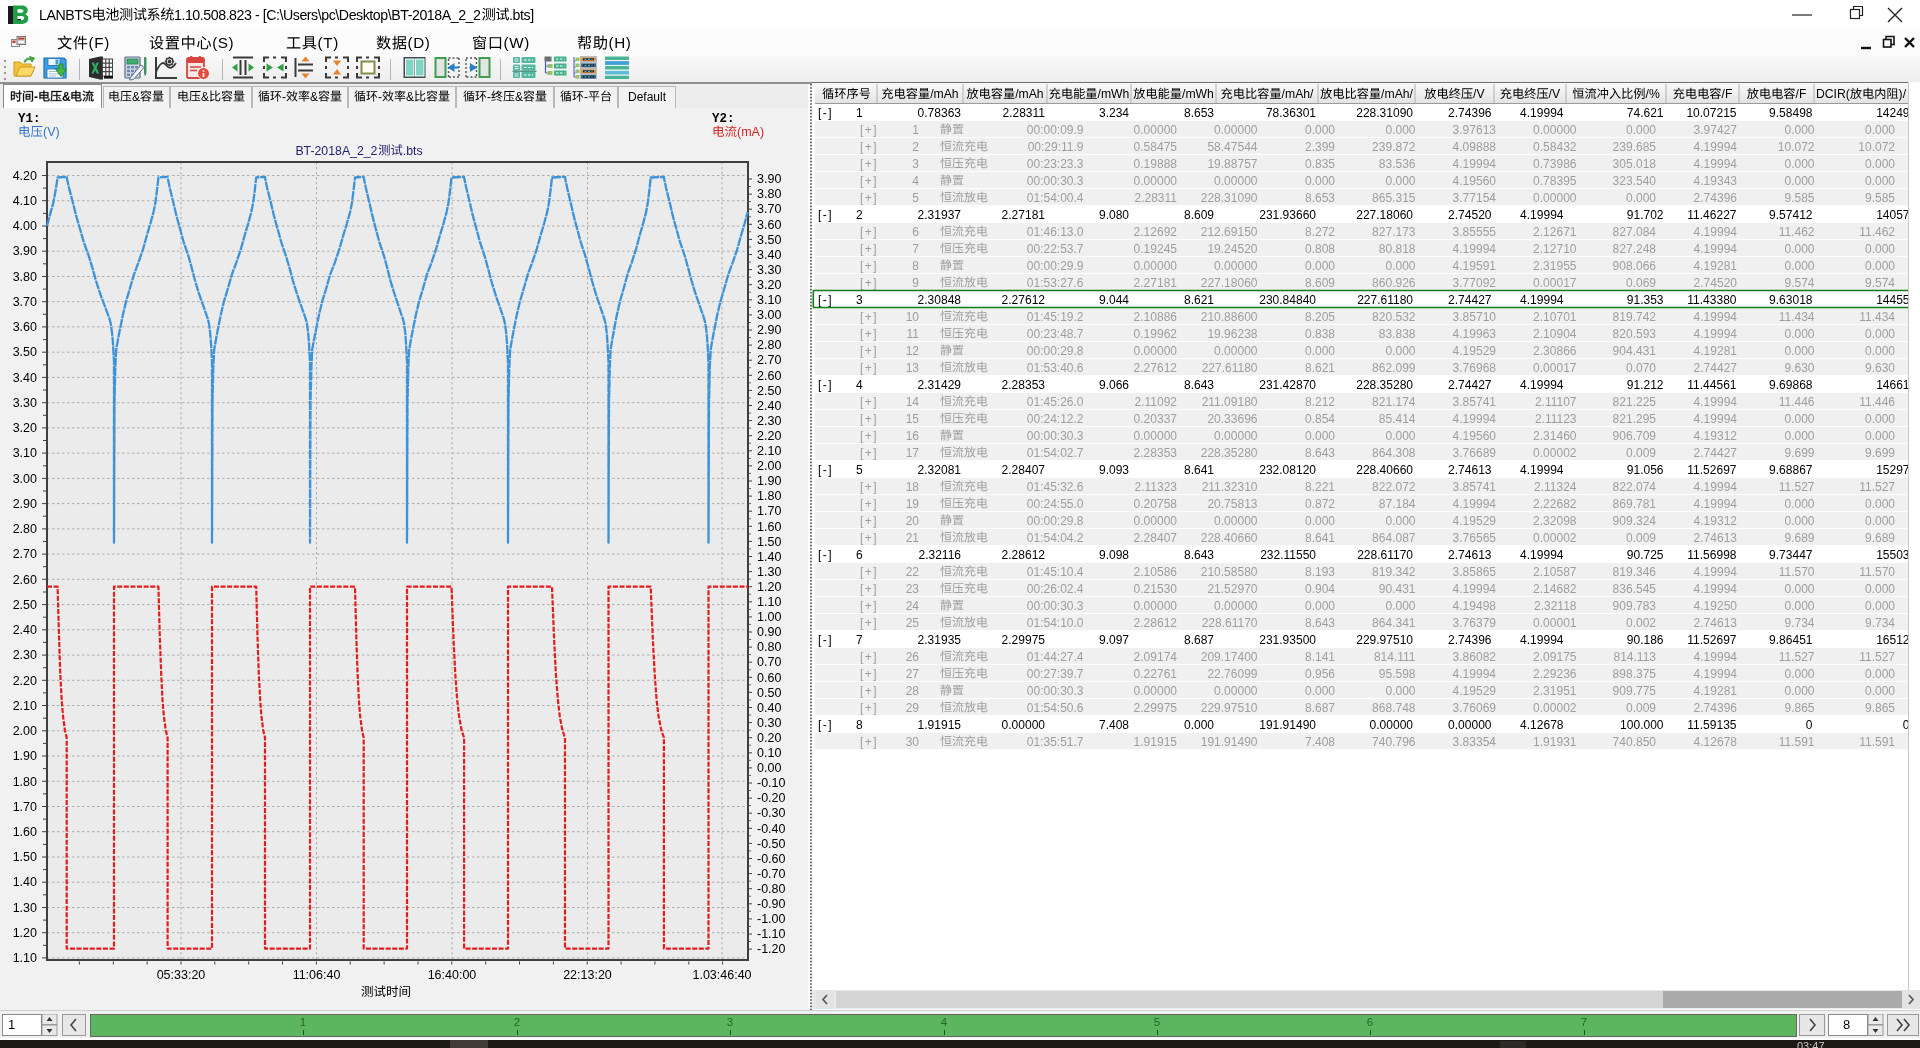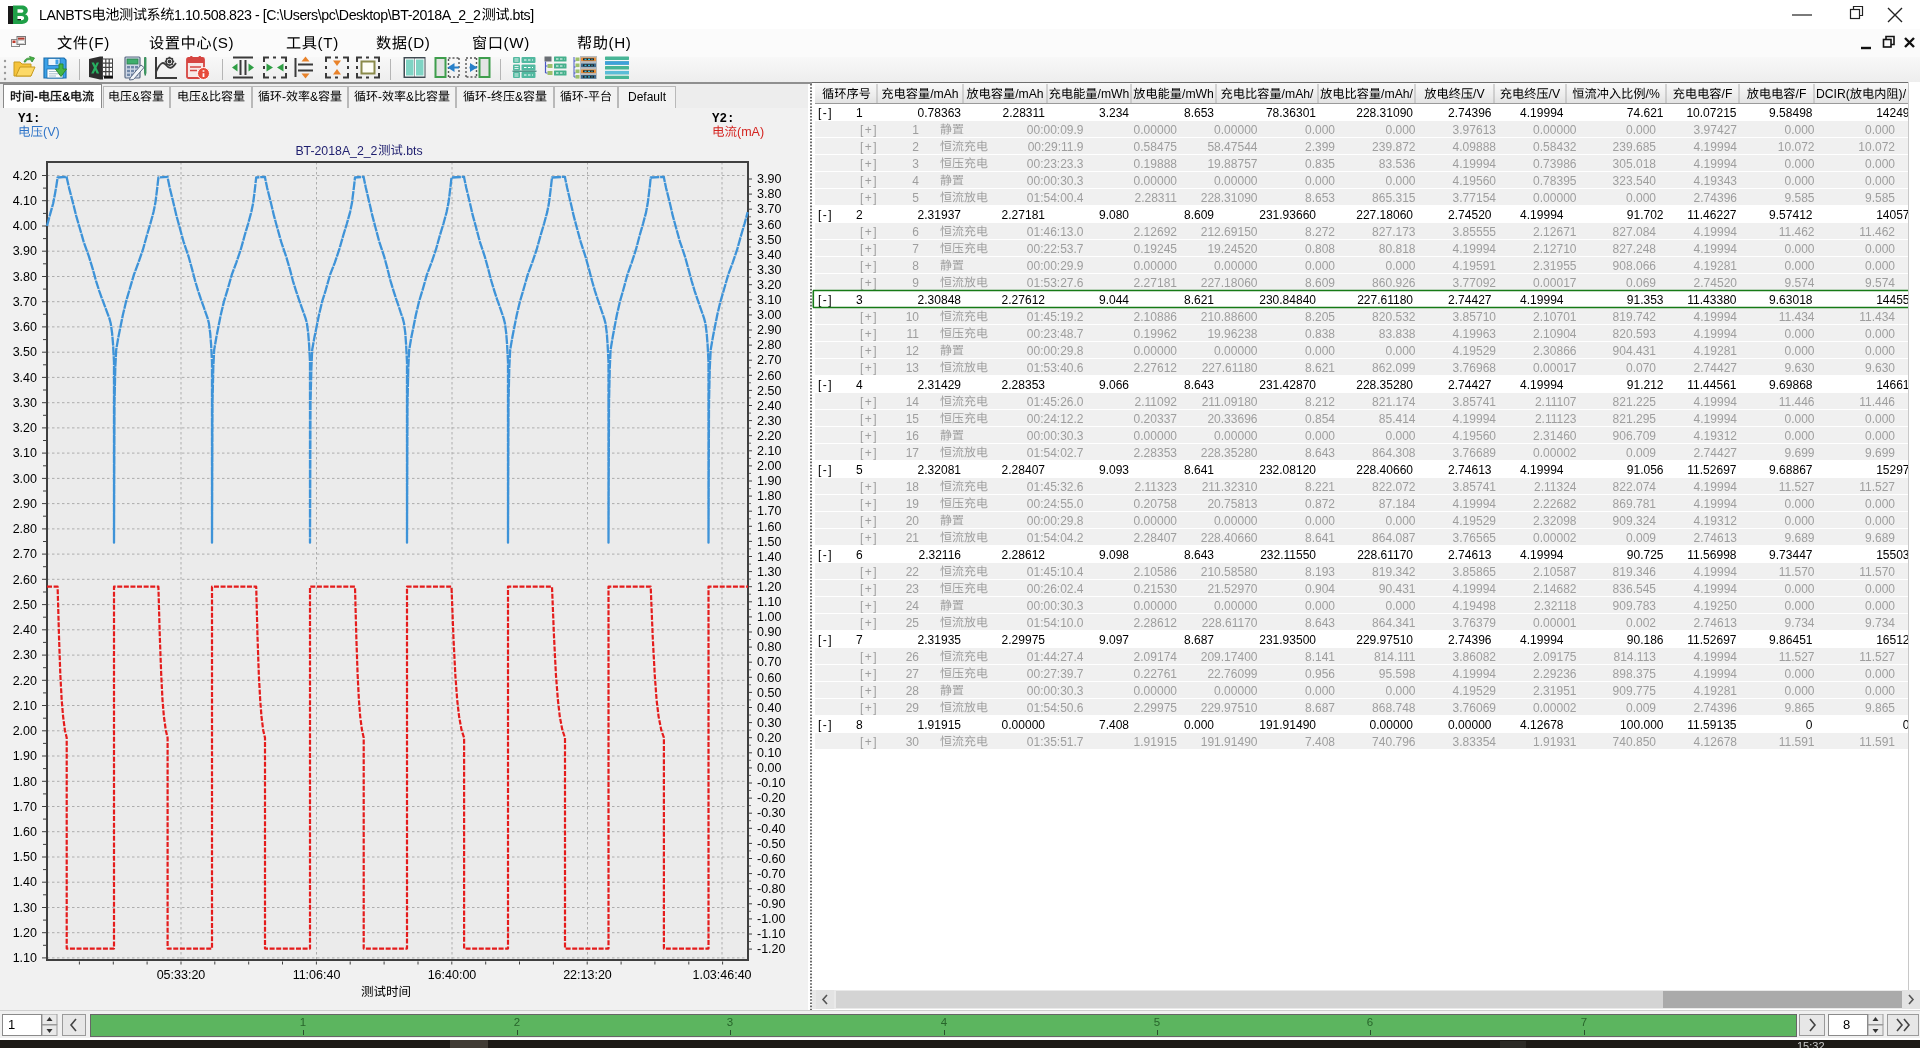--- a/index.html
+++ b/index.html
@@ -1562,21 +1562,21 @@
 <path d="M7.5 3 L4.5 7 L10.5 7 Z" fill="#333"></path>
     <path d="M7.5 19 L4.5 15 L10.5 15 Z" fill="#333"></path>
 </svg>
 <div class="abs" style="left:1887px;top:1014px;width:32px;height:22px;background:#e7e7e7;border:1px solid #9a9a9a"></div>
 <svg class="abs" style="left:1887px;top:1014px" width="32" height="22">
     <path d="M10 5 L15 11 L10 17 M17 5 L22 11 L17 17" stroke="#444" stroke-width="1.6" fill="none"></path>
   </svg>
 <div class="abs" style="left:0;top:1040px;width:1920px;height:8px;background:#1d1a16"></div>
 <div class="abs" style="left:450px;top:1040px;width:38px;height:8px;background:#413c35"></div>
 <div class="abs" style="left:1500px;top:1041px;width:26px;height:7px;background:#2c2a26"></div>
-<div class="abs" style="left:1797px;top:1040px;width:34px;height:8px;overflow:hidden;color:#c9c9c9;font-size:11px">15:32</div>
+<div class="abs" style="left:1797px;top:1040px;width:34px;height:8px;overflow:hidden;color:#c9c9c9;font-size:11px">03:47</div>
 <svg width="0" height="0" style="position:absolute">
     <defs>
       <path id="g0" d="M452 408V264H204V408ZM531 408H788V264H531ZM452 478H204V621H452ZM531 478V621H788V478ZM126 695V129H204V191H452V85C452 -32 485 -63 597 -63C622 -63 791 -63 818 -63C925 -63 949 -10 962 142C939 148 907 162 887 176C880 46 870 13 814 13C778 13 632 13 602 13C542 13 531 25 531 83V191H865V695H531V838H452V695Z"></path>
       <path id="g1" d="M93 774C158 746 238 698 278 664L321 727C280 760 198 802 134 829ZM40 499C103 471 180 426 219 394L260 456C221 487 142 529 80 555ZM73 -16 138 -65C195 29 261 154 312 259L255 306C200 193 124 61 73 -16ZM396 742V474L276 427L305 360L396 396V72C396 -40 431 -69 552 -69C579 -69 786 -69 815 -69C926 -69 951 -23 963 116C942 120 911 133 893 146C885 28 874 0 813 0C769 0 589 0 554 0C483 0 470 13 470 71V424L616 482V143H690V510L846 571C845 413 843 308 836 281C830 255 819 251 802 251C790 251 753 251 725 253C735 235 742 203 744 182C775 181 819 182 847 189C878 197 898 216 906 262C915 304 918 449 918 631L922 645L868 666L855 654L849 649L690 588V838H616V559L470 502V742Z"></path>
       <path id="g2" d="M486 92C537 42 596 -28 624 -73L673 -39C644 4 584 72 533 121ZM312 782V154H371V724H588V157H649V782ZM867 827V7C867 -8 861 -13 847 -13C833 -14 786 -14 733 -13C742 -31 752 -60 755 -76C825 -77 868 -75 894 -64C919 -53 929 -34 929 7V827ZM730 750V151H790V750ZM446 653V299C446 178 426 53 259 -32C270 -41 289 -66 296 -78C476 13 504 164 504 298V653ZM81 776C137 745 209 697 243 665L289 726C253 756 180 800 126 829ZM38 506C93 475 166 430 202 400L247 460C209 489 135 532 81 560ZM58 -27 126 -67C168 25 218 148 254 253L194 292C154 180 98 50 58 -27Z"></path>
       <path id="g3" d="M120 775C171 731 235 667 265 626L317 678C287 718 222 778 170 821ZM777 796C819 752 865 691 885 651L940 688C918 727 871 785 829 828ZM50 526V454H189V94C189 51 159 22 141 11C154 -4 172 -36 179 -54C194 -36 221 -18 392 97C385 112 376 141 371 161L260 89V526ZM671 835 677 632H346V560H680C698 183 745 -74 869 -77C907 -77 947 -35 967 134C953 140 921 160 907 175C901 77 889 21 871 21C809 24 770 251 754 560H959V632H751C749 697 747 765 747 835ZM360 61 381 -10C465 15 574 47 679 78L669 145L552 112V344H646V414H378V344H483V93Z"></path>
       <path id="g4" d="M286 224C233 152 150 78 70 30C90 19 121 -6 136 -20C212 34 301 116 361 197ZM636 190C719 126 822 34 872 -22L936 23C882 80 779 168 695 229ZM664 444C690 420 718 392 745 363L305 334C455 408 608 500 756 612L698 660C648 619 593 580 540 543L295 531C367 582 440 646 507 716C637 729 760 747 855 770L803 833C641 792 350 765 107 753C115 736 124 706 126 688C214 692 308 698 401 706C336 638 262 578 236 561C206 539 182 524 162 521C170 502 181 469 183 454C204 462 235 466 438 478C353 425 280 385 245 369C183 338 138 319 106 315C115 295 126 260 129 245C157 256 196 261 471 282V20C471 9 468 5 451 4C435 3 380 3 320 6C332 -15 345 -47 349 -69C422 -69 472 -68 505 -56C539 -44 547 -23 547 19V288L796 306C825 273 849 242 866 216L926 252C885 313 799 405 722 474Z"></path>
       <path id="g5" d="M698 352V36C698 -38 715 -60 785 -60C799 -60 859 -60 873 -60C935 -60 953 -22 958 114C939 119 909 131 894 145C891 24 887 6 865 6C853 6 806 6 797 6C775 6 772 9 772 36V352ZM510 350C504 152 481 45 317 -16C334 -30 355 -58 364 -77C545 -3 576 126 584 350ZM42 53 59 -21C149 8 267 45 379 82L367 147C246 111 123 74 42 53ZM595 824C614 783 639 729 649 695H407V627H587C542 565 473 473 450 451C431 433 406 426 387 421C395 405 409 367 412 348C440 360 482 365 845 399C861 372 876 346 886 326L949 361C919 419 854 513 800 583L741 553C763 524 786 491 807 458L532 435C577 490 634 568 676 627H948V695H660L724 715C712 747 687 802 664 842ZM60 423C75 430 98 435 218 452C175 389 136 340 118 321C86 284 63 259 41 255C50 235 62 198 66 182C87 195 121 206 369 260C367 276 366 305 368 326L179 289C255 377 330 484 393 592L326 632C307 595 286 557 263 522L140 509C202 595 264 704 310 809L234 844C190 723 116 594 92 561C70 527 51 504 33 500C43 479 55 439 60 423Z"></path>
       <path id="g6" d="M423 823C453 774 485 707 497 666L580 693C566 734 531 799 501 847ZM50 664V590H206C265 438 344 307 447 200C337 108 202 40 36 -7C51 -25 75 -60 83 -78C250 -24 389 48 502 146C615 46 751 -28 915 -73C928 -52 950 -20 967 -4C807 36 671 107 560 201C661 304 738 432 796 590H954V664ZM504 253C410 348 336 462 284 590H711C661 455 592 344 504 253Z"></path>
       <path id="g7" d="M317 341V268H604V-80H679V268H953V341H679V562H909V635H679V828H604V635H470C483 680 494 728 504 775L432 790C409 659 367 530 309 447C327 438 359 420 373 409C400 451 425 504 446 562H604V341ZM268 836C214 685 126 535 32 437C45 420 67 381 75 363C107 397 137 437 167 480V-78H239V597C277 667 311 741 339 815Z"></path>

